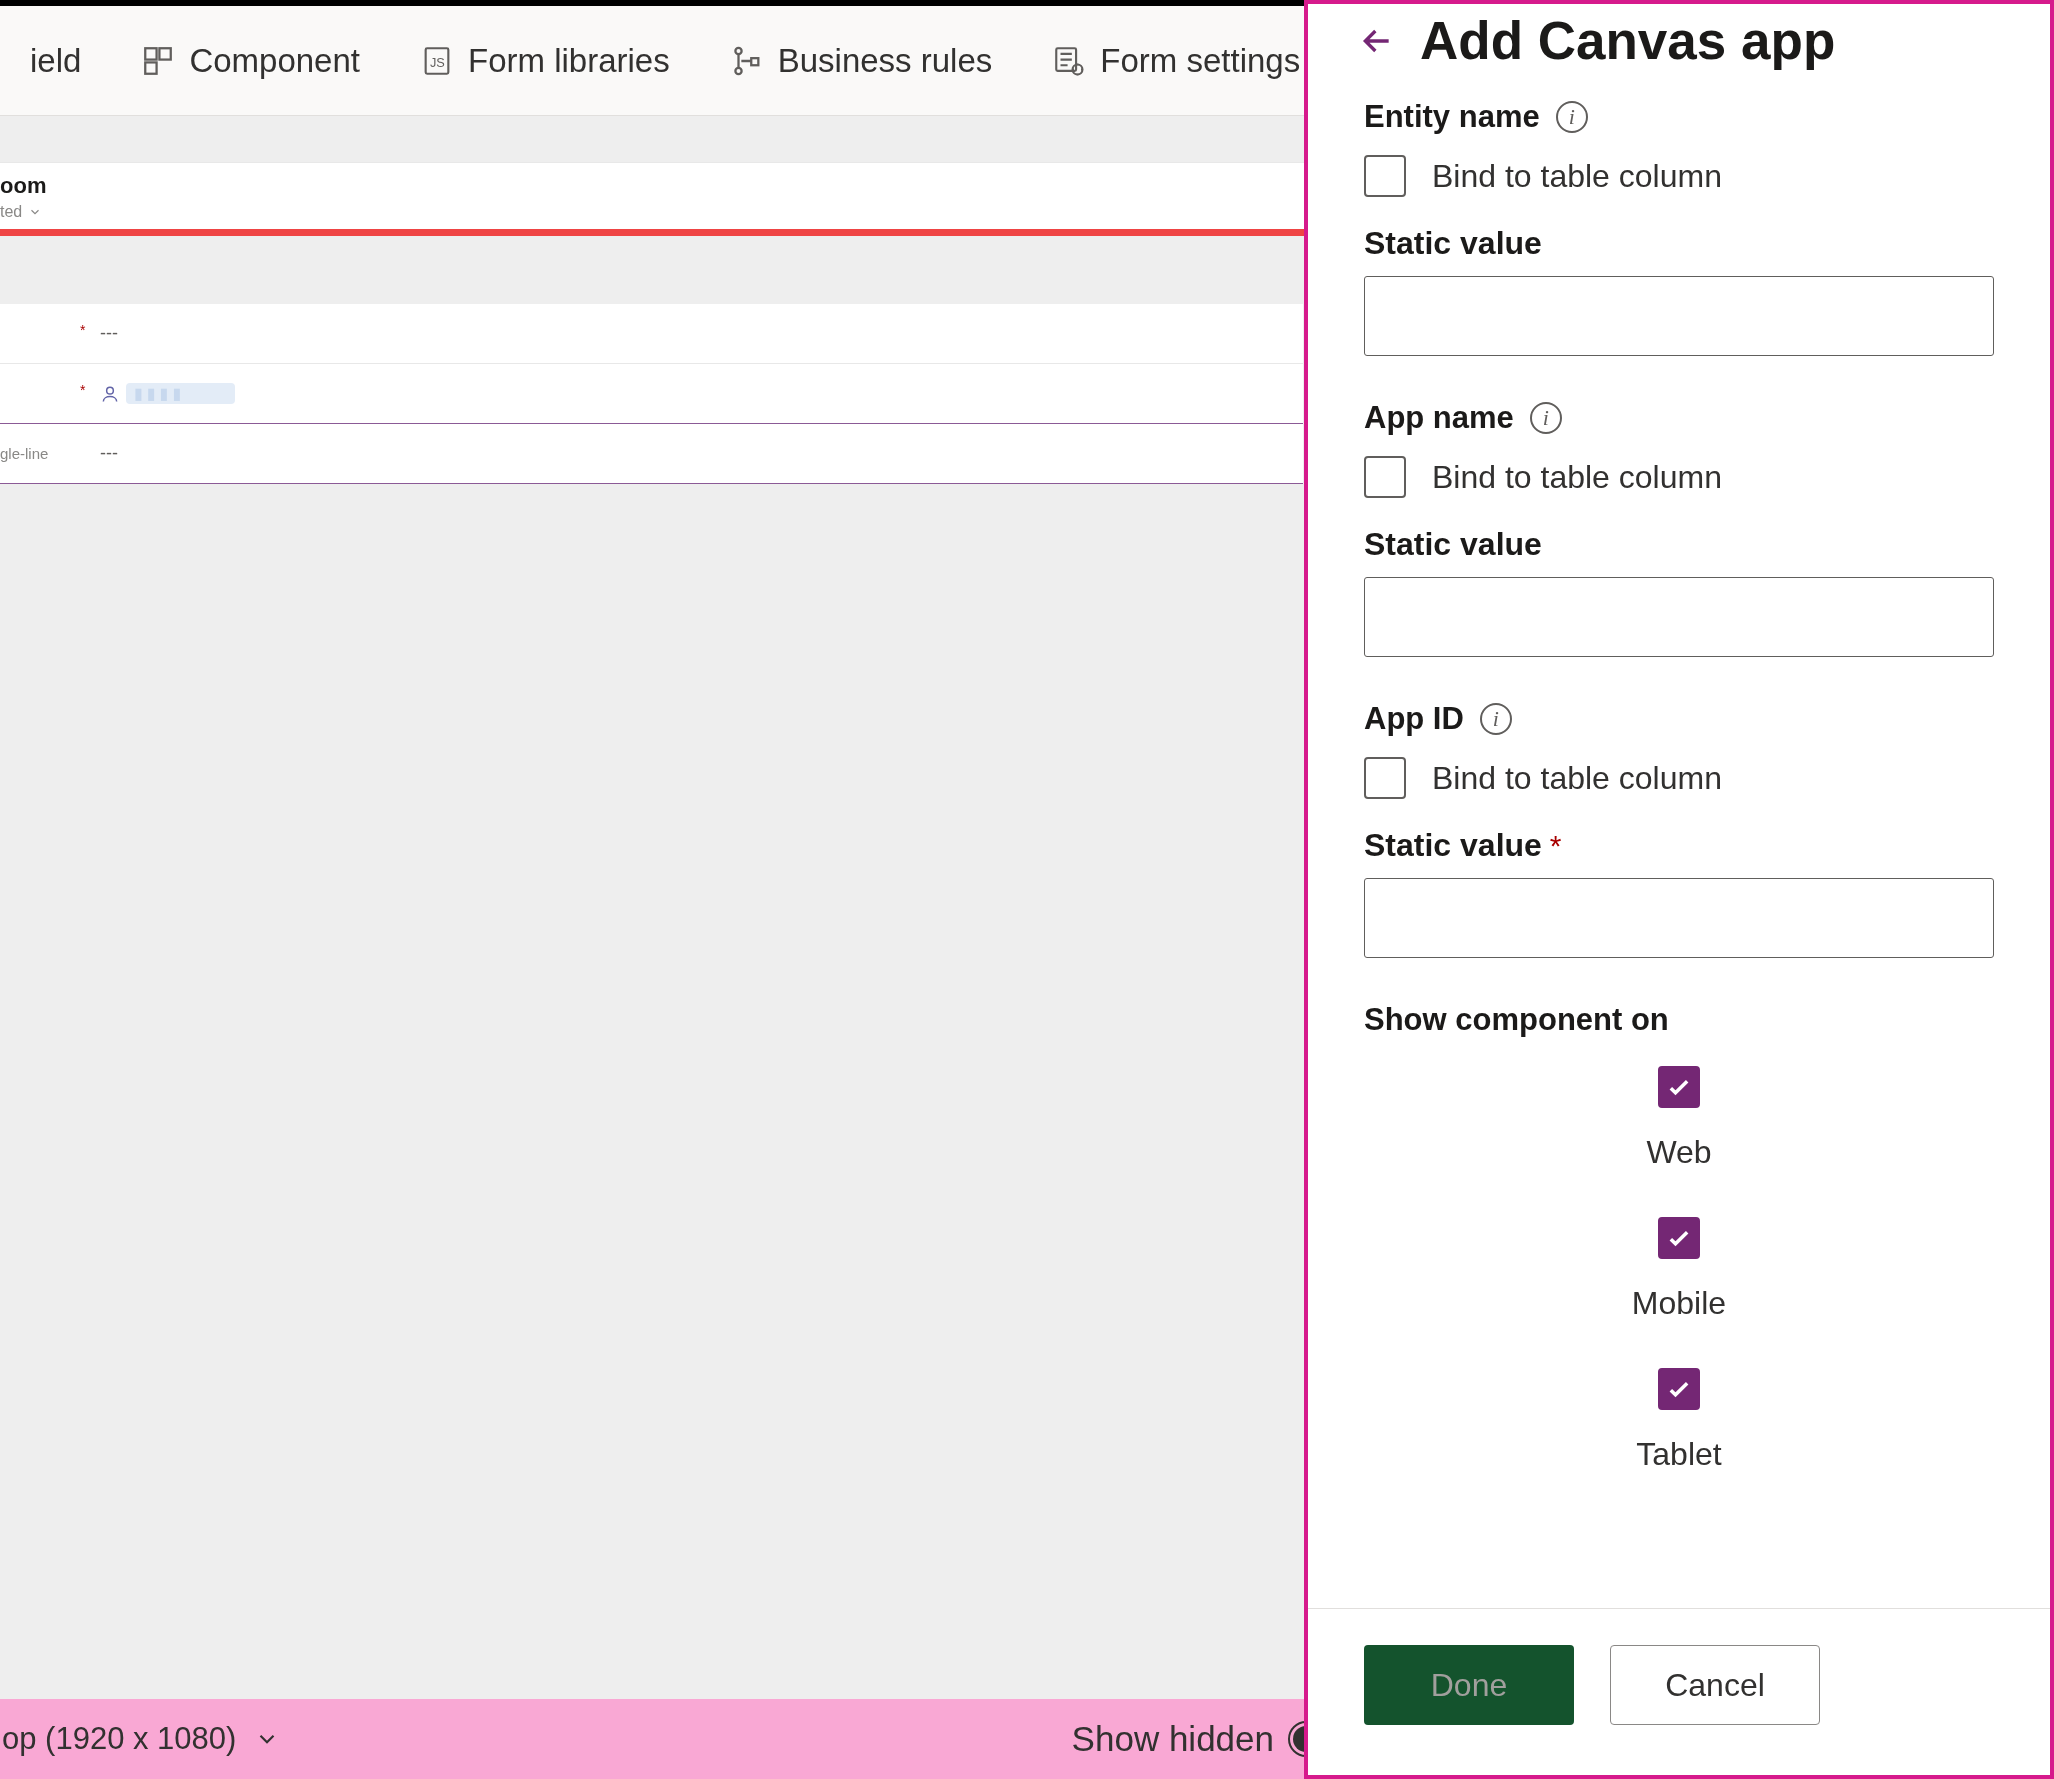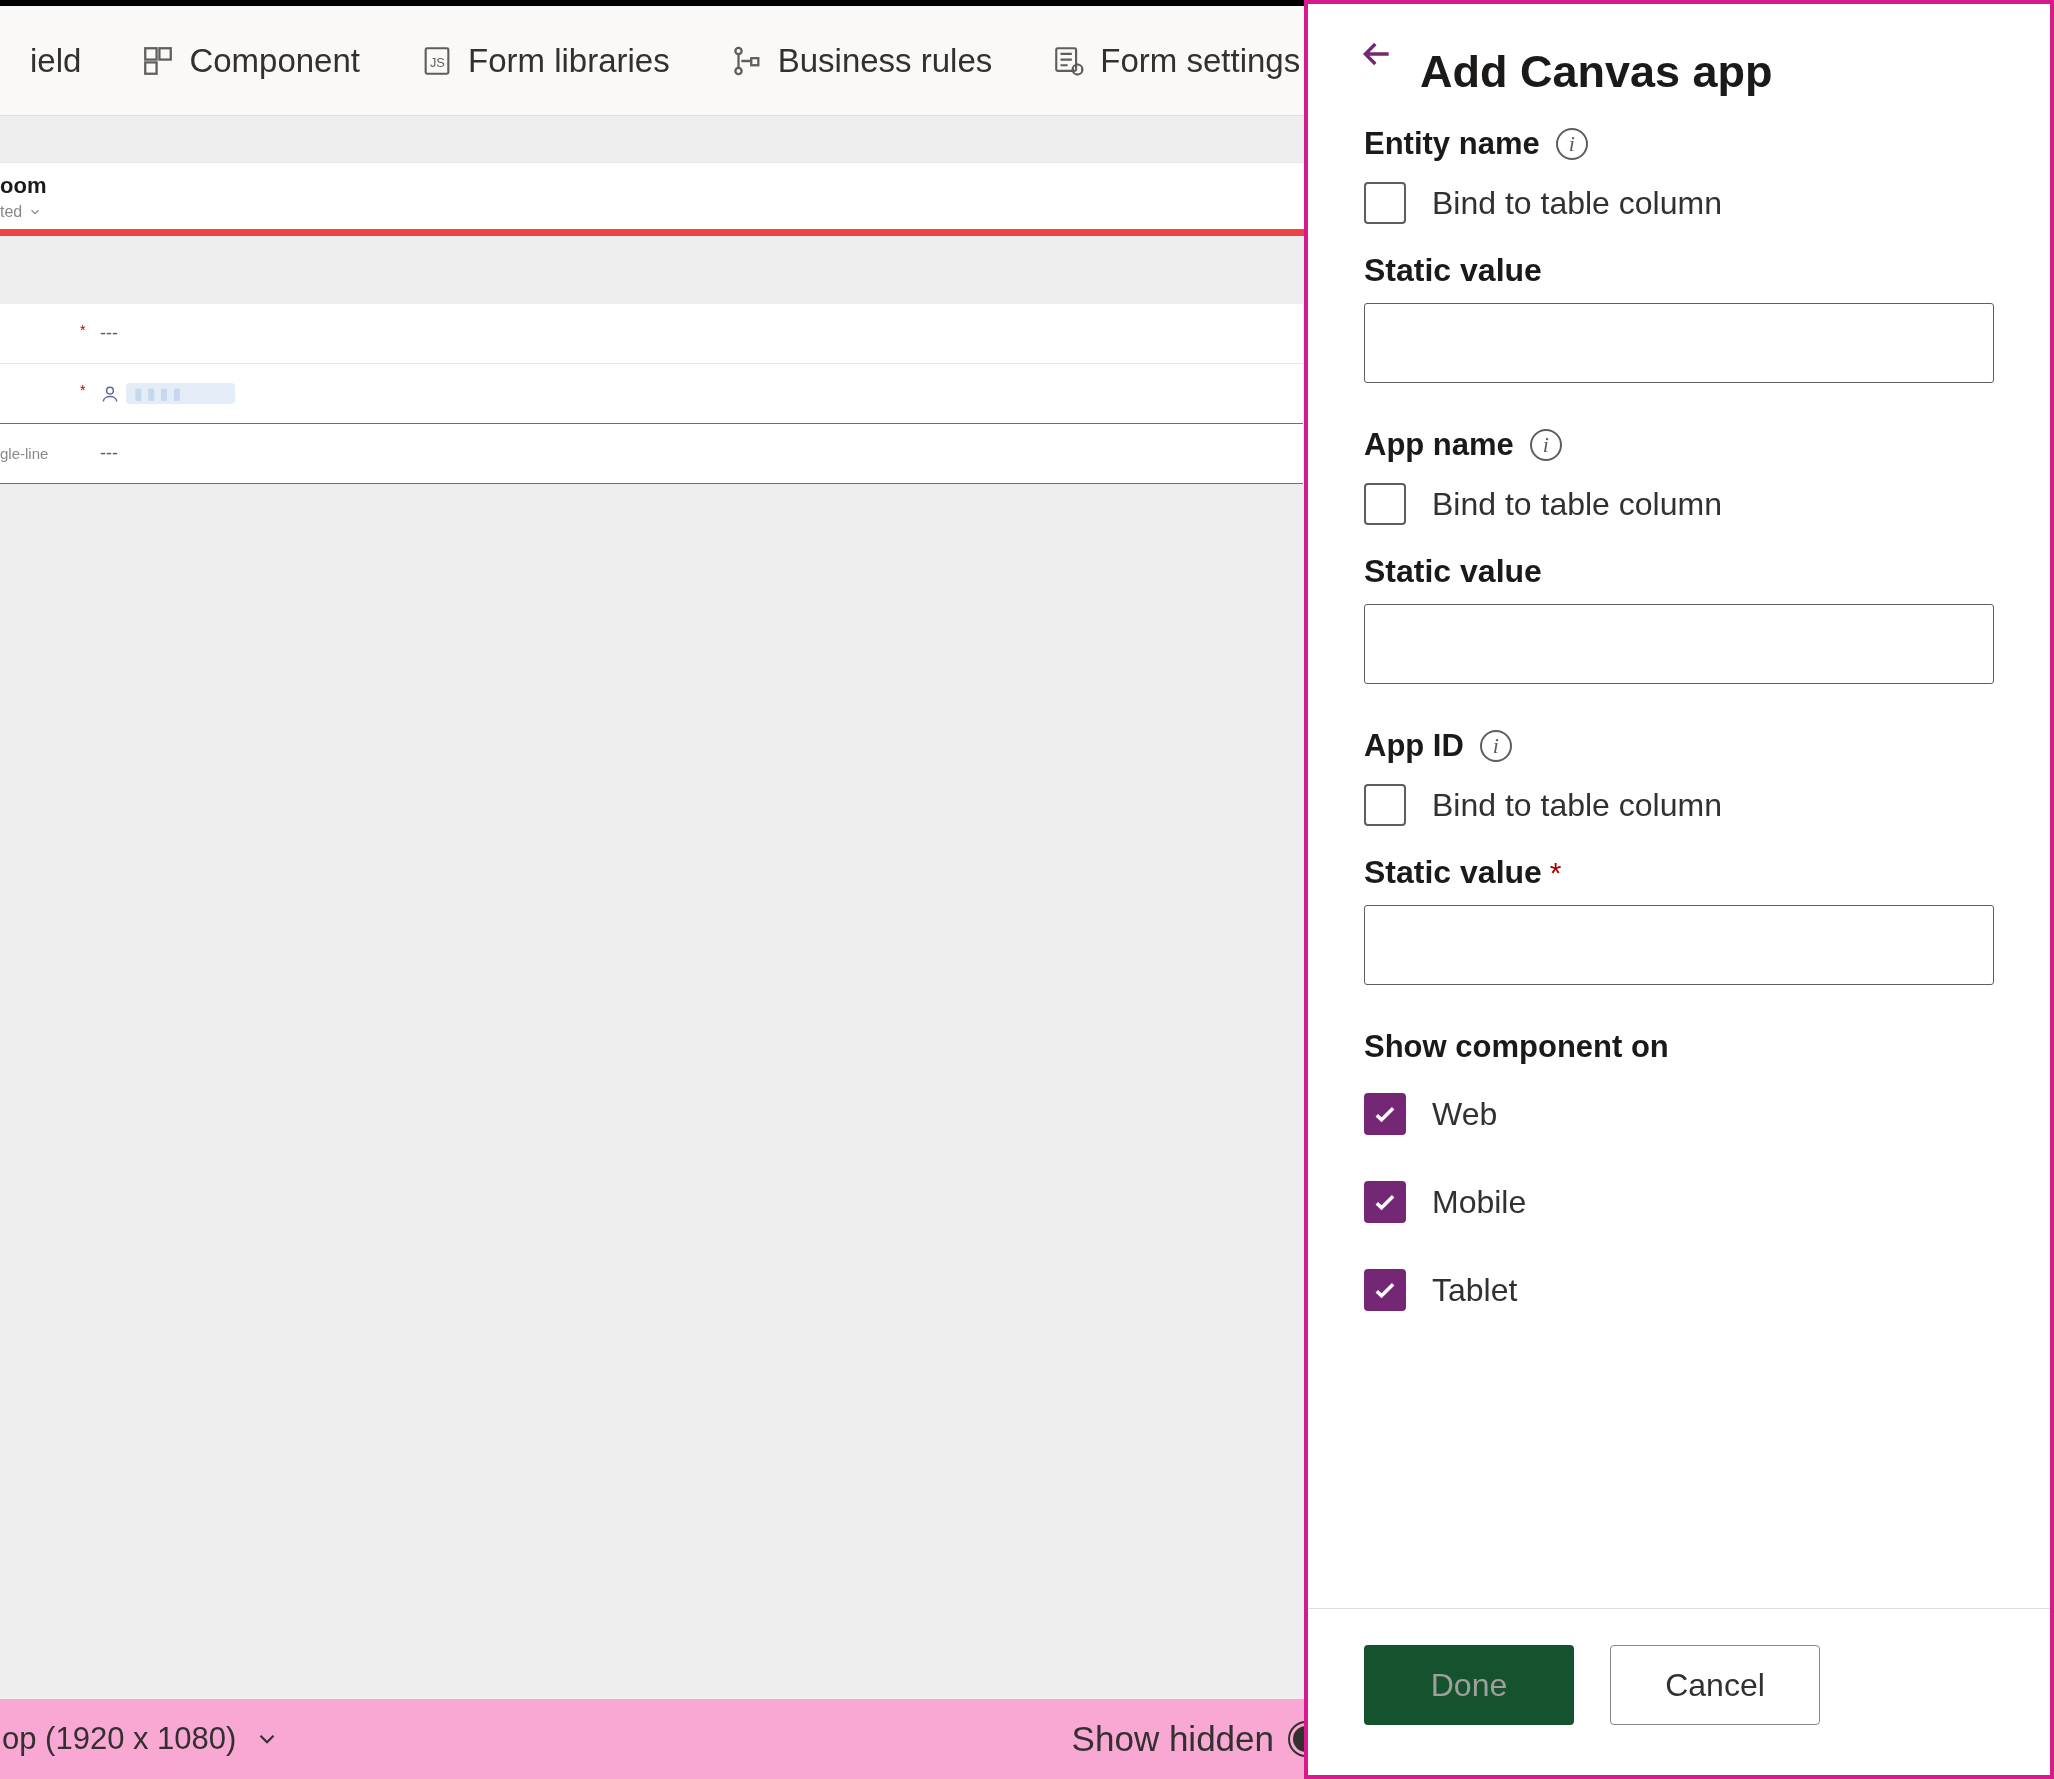--- a/index.html
+++ b/index.html
@@ -120,21 +120,21 @@
     flex-direction:column;
   }
   .panel-header {
     display:flex;
     align-items:center;
     gap:22px;
     padding:6px 48px 28px 48px;
   }
   .back-btn { width:42px; height:42px; display:flex; align-items:center; justify-content:center; cursor:pointer;}
   .back-btn svg{ width:40px; height:40px; color:#742774;}
-  .panel-title { font-size:45px; font-weight:600; color:#1b1a19;margin-top:36px; }
+  .panel-title { font-size:53px; font-weight:600; color:#1b1a19; }
   .panel-body {
     flex:1;
     overflow-y:auto;
     padding:0 56px 30px 56px;
   }
   .field-block { margin-bottom:44px; }
   .field-label-row { display:flex; align-items:center; gap:16px; margin-bottom:20px;}
   .field-label { font-size:31px; font-weight:600; color:#1b1a19;}
   .info-ico { width:32px; height:32px; border:2.5px solid #605e5c; border-radius:50%; display:flex; align-items:center; justify-content:center; font-size:22px; color:#605e5c; font-family:Georgia,serif; font-style:italic;}
   .check-row { display:flex; align-items:center; gap:26px; margin-bottom:28px;}
@@ -158,21 +158,21 @@
     width:100%;
     height:80px;
     border:1.5px solid #605e5c;
     border-radius:3px;
     font-size:30px;
     padding:0 18px;
     outline:none;
   }
   .show-on { margin-top:10px; }
   .show-on .field-label-row{ margin-bottom:28px;}
-  .show-on .check-row { margin-bottom:46px;}
+  .show-on .check-row { margin-bottom:46px;flex-direction:column;}
   
   .panel-footer {
     border-top:1px solid #e1dfdd;
     padding:36px 56px 50px 56px;
     display:flex;
     gap:36px;
   }
   .btn {
     height:80px;
     min-width:210px;

